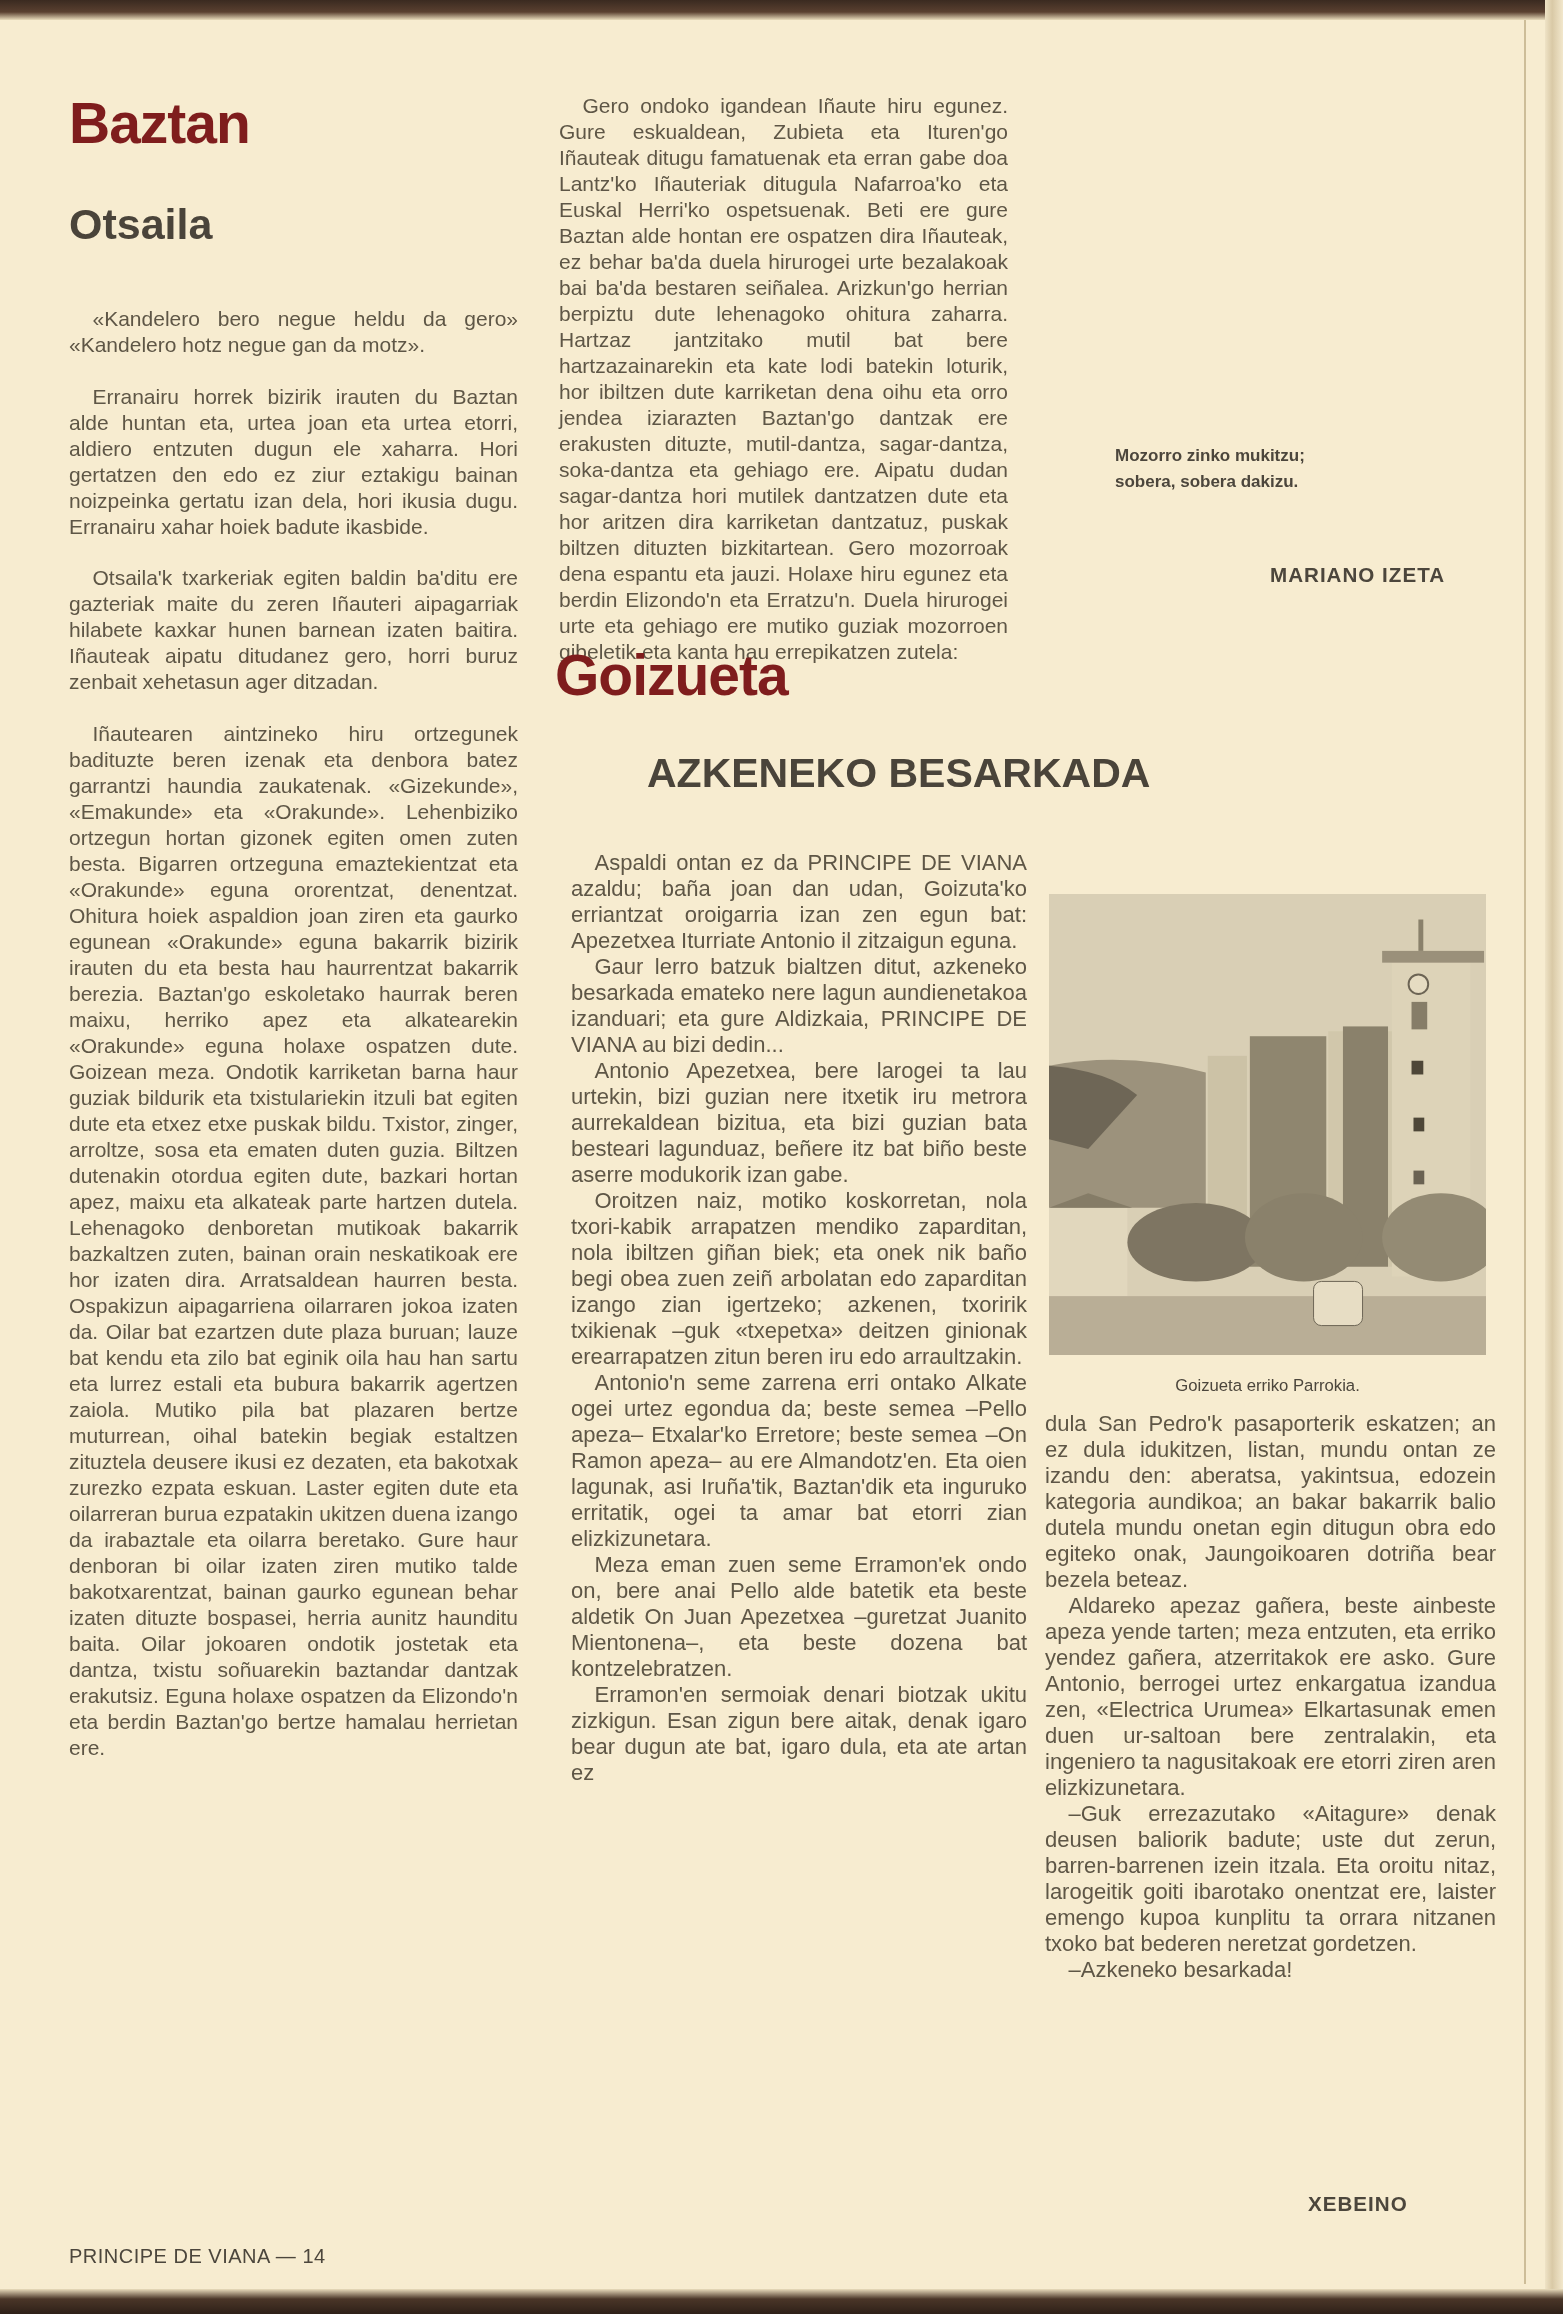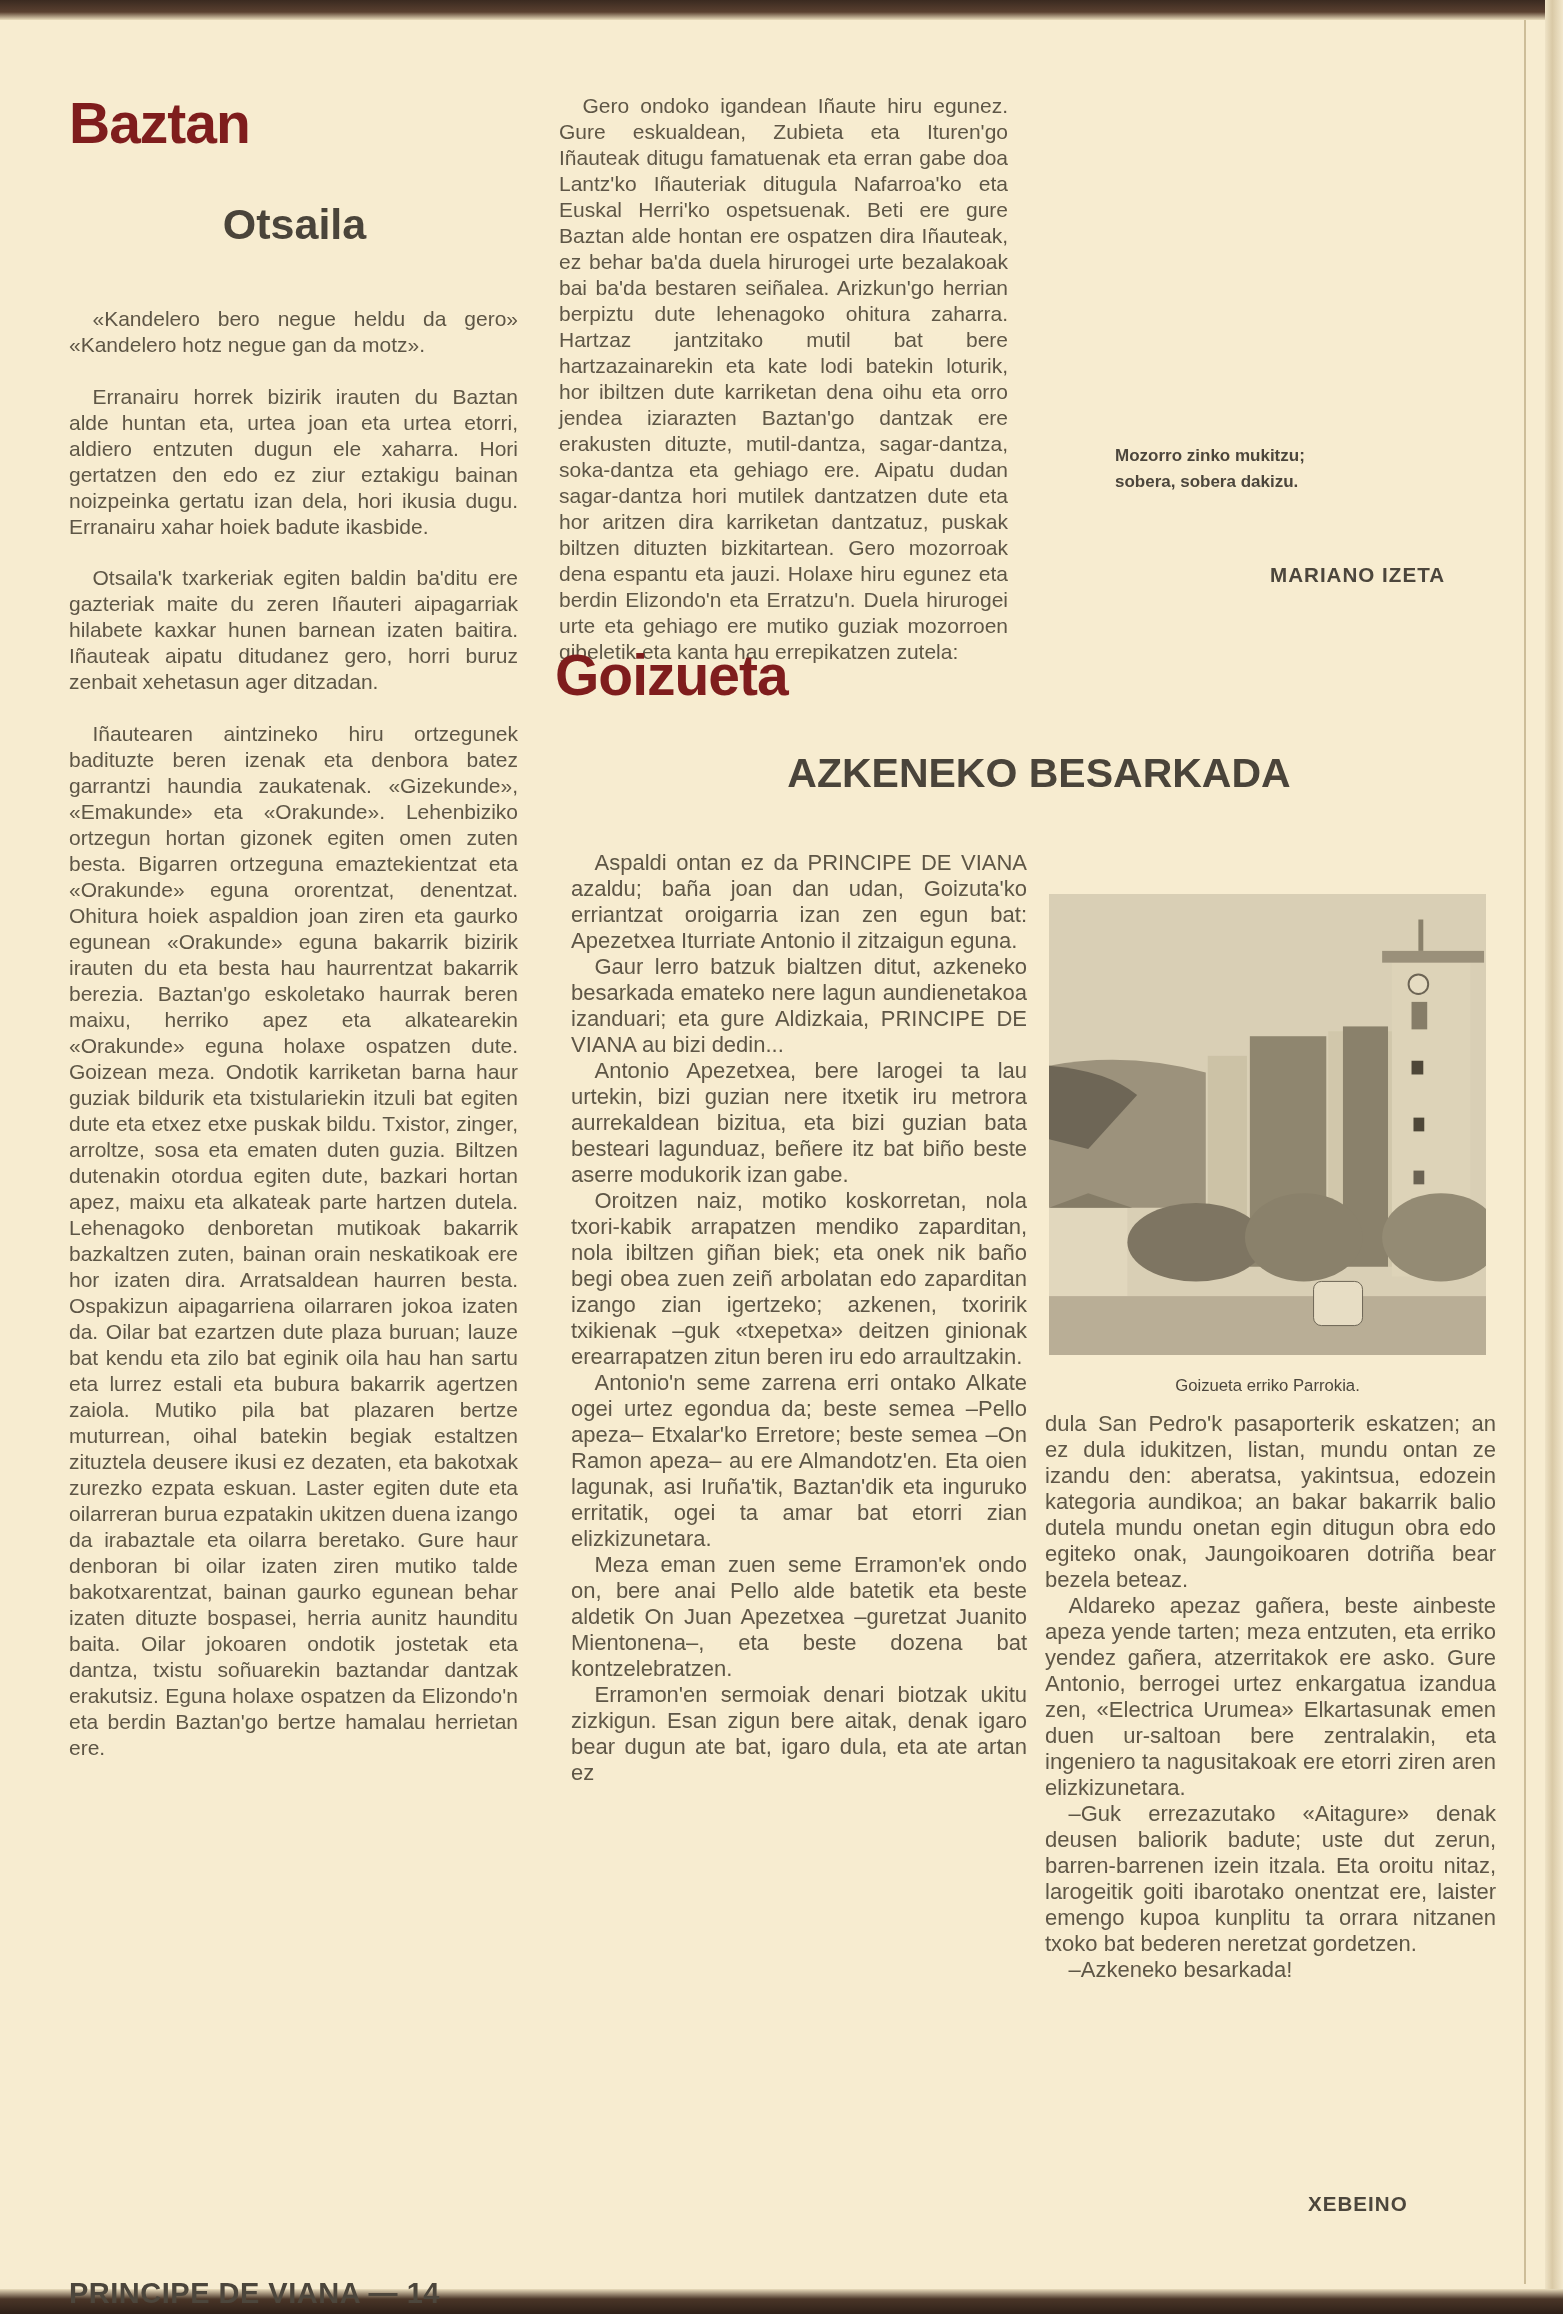--- a/index.html
+++ b/index.html
@@ -11,31 +11,31 @@
   }
   .edge-top { position: absolute; left: 0; top: 0; width: 1563px; height: 19.6px;
     background: linear-gradient(#3a2a20, #5a4030 60%, #e9dcbc); }
   .edge-bottom { position: absolute; left: 0; bottom: 0; width: 1563px; height: 25.5px;
     background: linear-gradient(#e9dcbc, #4a3628 40%, #2e2018); }
   .edge-right { position: absolute; right: 0; top: 0; width: 17.6px; height: 2314px;
     background: linear-gradient(90deg, #efe3c6, #d9c9a6 40%, #f2e7cc); }
   .fold { position: absolute; left: 1524px; top: 19.6px; width: 2px; height: 2264px; background: #cdbd98; }
 
   .section-title { position: absolute; font-weight: bold; color: #7f1d1d; font-size: 57px; letter-spacing: -1px; margin: 0; }
-  .subtitle { position: absolute; font-size: 41px; color: #4a443a; text-align: center; margin: 0; line-height: 1.18; }
+  .subtitle { position: absolute; font-size: 41px; color: #4a443a; margin: 0; line-height: 1.18; }
 
   .col { position: absolute; font-size: 21px; line-height: 26px; text-align: justify; }
   .col p { margin: 0; text-indent: 23.5px; }
   .col p.gap { margin-top: 25.5px; }
   .col p.noind { text-indent: 0; }
 
   .poem { position: absolute; font-weight: bold; font-size: 17px; line-height: 25.5px; color: #4c463c; }
   .sig { position: absolute; font-weight: bold; font-size: 20.6px; letter-spacing: 1px; color: #4c463c; }
   .caption { position: absolute; font-weight: normal; font-size: 16.7px; color: #4c463c; text-align: center; }
-  .footer { position: absolute; left: 69px; top: 2245px; font-weight: bold; font-size: 29px; color: #4c463c; letter-spacing: 0.5px; margin-top: 32px; }
+  .footer { position: absolute; left: 69px; top: 2245px; font-weight: normal; font-size: 20px; color: #4c463c; letter-spacing: 0.5px; }
 
   .photo { position: absolute; left: 1049px; top: 894px; width: 437px; height: 461px;
     background: #d8cdb3; overflow: hidden; }
   .photo svg { width: 100%; height: 100%; display: block; }
 </style>
 </head>
 <body>
 
 <div class="edge-top"></div>
 <div class="edge-right"></div>

